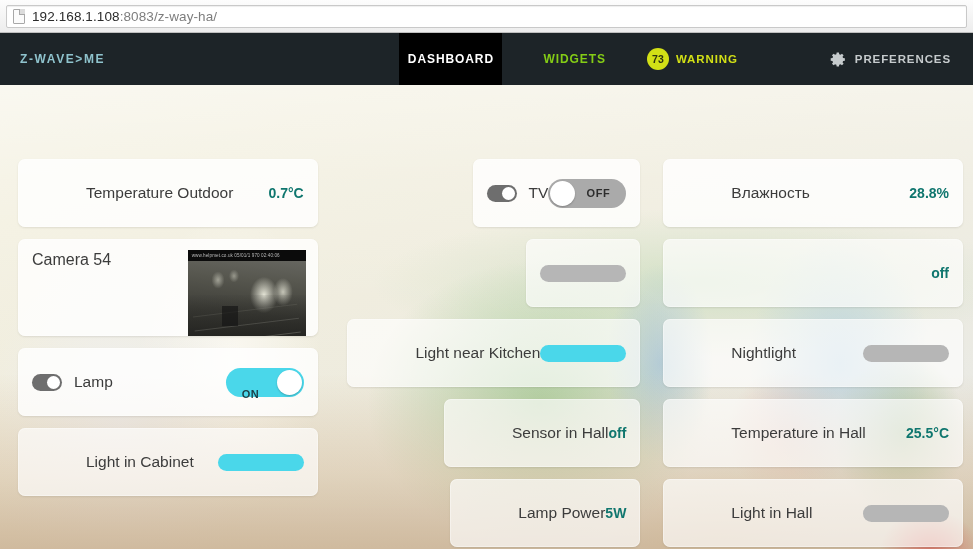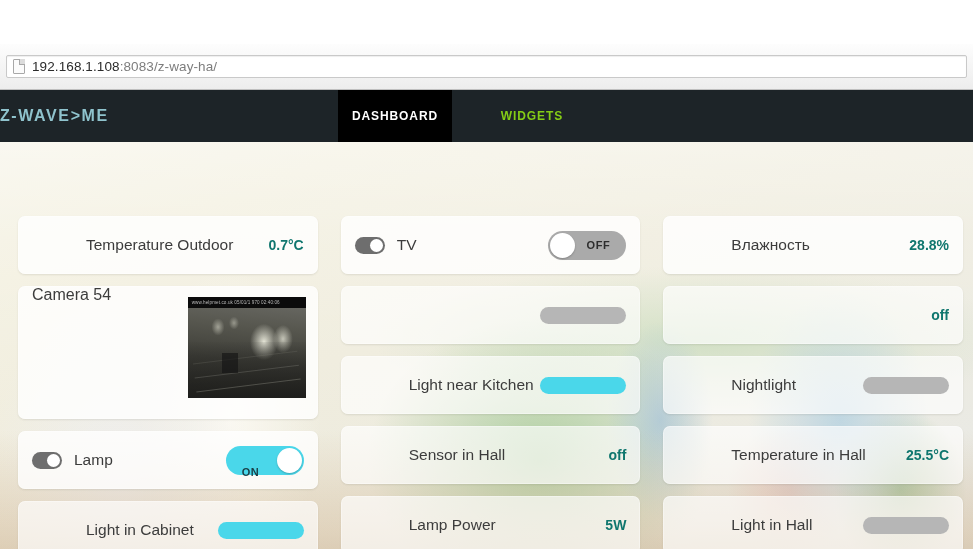--- a/index.html
+++ b/index.html
@@ -5,28 +5,27 @@
   * { box-sizing: border-box; margin: 0; padding: 0; }
   html, body {
     width: 973px; height: 549px;
     overflow: hidden;
     font-family: "Liberation Sans", sans-serif;
     background: #fff;
   }
 
   
   #urlbar {
-    height: 46px;
+    height: 33px;
     width: 973px;
     background: linear-gradient(#fdfdfd, #ededed);
     border-bottom: 1px solid #bfbfbf;
     display: flex;
     align-items: center;
     padding: 0 6px;
-    margin-top: 44px;
   }
   #urlfield {
     flex: 1;
     height: 23px;
     background: #fff;
     border: 1px solid #c9c9c9;
     border-radius: 2px;
     display: flex;
     align-items: center;
     padding: 0 6px;
@@ -108,24 +107,25 @@
   
   #topnav {
     position: relative;
     height: 52px;
     background: #1d2428;
     display: flex;
     align-items: stretch;
     z-index: 5;
   }
   #logo {
-    width: 338px;
-    display: flex;
-    align-items: center;
-    font-size: 16px;
+    width: 440px;
+    display: flex;
+    align-items: center;
+    padding-left: 20px;
+    font-size: 12px;
     font-weight: bold;
     letter-spacing: 1.6px;
     color: #8fc3cd;
   }
   .navtab {
     display: flex;
     align-items: center;
     justify-content: center;
     font-size: 12px;
     font-weight: bold;
@@ -188,39 +188,39 @@
     position: relative;
     z-index: 3;
     padding: 74px 0 0 0;
     display: flex;
     gap: 23px;
     padding-left: 18px;
     padding-right: 10px;
     align-items: flex-start;
   }
   .col { width: 303px; display: flex; flex-direction: column; gap: 12px; }
-  .col.c2 { width: 303px; }
+  .col.c2 { width: 303px; align-items: flex-end; }
   .col.c3 { width: 303px; }
 
   .widget {
     position: relative;
     background: rgba(255,255,255,0.80);
     border-radius: 7px;
     box-shadow: 0 1px 2px rgba(90,90,80,0.14), 0 0 0 1px rgba(255,255,255,0.35) inset;
-    height: 58px;
+    height: 68px;
     display: flex;
     align-items: center;
     padding: 0 14px;
     overflow: hidden;
   }
   .widget.translucent { background: rgba(255,255,255,0.66); }
   .widget.tall {
-    height: 133px;
+    height: 97px;
     align-items: flex-start;
-    padding: 0 14px;
+    padding: 12px 14px;
   }
 
   .w-label {
     font-size: 15.5px;
     color: #3c3c3c;
     white-space: nowrap;
   }
   .w-label.indent { margin-left: 54px; }
   .w-value {
     margin-left: auto;
@@ -361,20 +361,35 @@
 </div>
 
 <div id="app">
   <div id="bg"></div>
   <div id="bg-soft"></div>
 
   <div id="topnav">
     <div id="logo">Z-WAVE&gt;ME</div>
     <div class="navtab" id="tab-dashboard">DASHBOARD</div>
     <div class="navtab" id="tab-widgets">WIDGETS</div>
+    <div id="navright">
+      <div id="warning-group">
+        <div id="warn-badge">73</div>
+        <div id="warn-label">WARNING</div>
+      </div>
+      <div id="prefs-group">
+        <span>
+          <svg class="gear" width="17" height="17" viewBox="0 0 24 24" fill="#c6cbcd">
+            <path d="M12 8.2a3.8 3.8 0 1 0 0 7.6 3.8 3.8 0 0 0 0-7.6zm0 5.9a2.1 2.1 0 1 1 0-4.2 2.1 2.1 0 0 1 0 4.2z"></path>
+            <path d="M21 13.6v-3.2l-2.5-.4a6.9 6.9 0 0 0-.8-1.9l1.5-2-2.3-2.3-2 1.5a6.9 6.9 0 0 0-1.9-.8L12.6 2H9.4L9 4.5c-.7.2-1.3.5-1.9.8l-2-1.5-2.3 2.3 1.5 2c-.3.6-.6 1.2-.8 1.9L1 10.4v3.2l2.5.4c.2.7.5 1.3.8 1.9l-1.5 2 2.3 2.3 2-1.5c.6.3 1.2.6 1.9.8l.4 2.5h3.2l.4-2.5c.7-.2 1.3-.5 1.9-.8l2 1.5 2.3-2.3-1.5-2c.3-.6.6-1.2.8-1.9l2.5-.4z"></path>
+          </svg>
+        </span>
+        <span id="prefs-label">PREFERENCES</span>
+      </div>
+    </div>
   </div>
 
   <div id="board">
 
     <div class="col c1">
 
       <div class="widget">
         <span class="w-label indent">Temperature Outdoor</span>
         <span class="w-value">0.7°C</span>
       </div>

